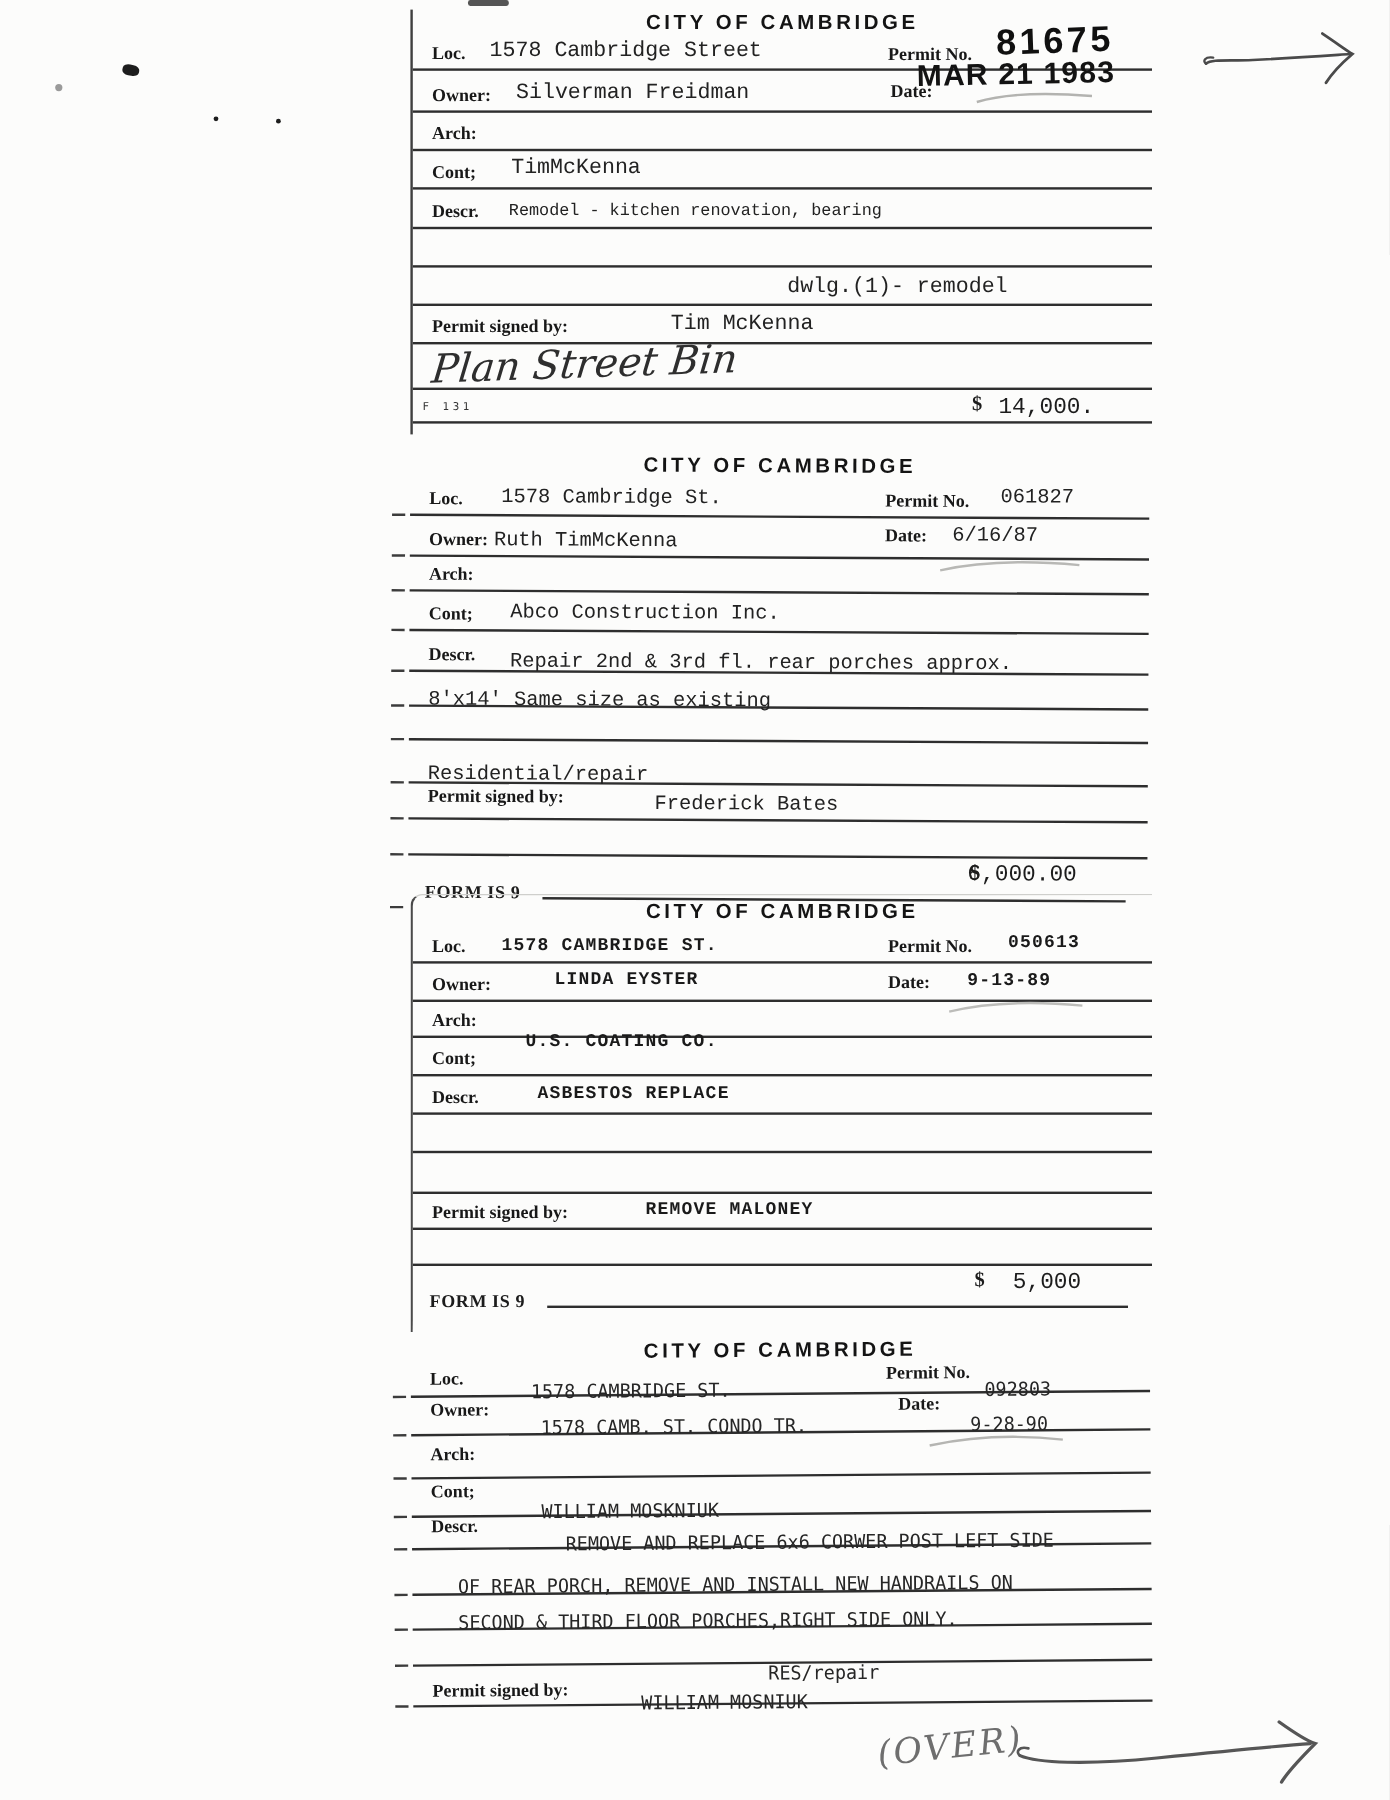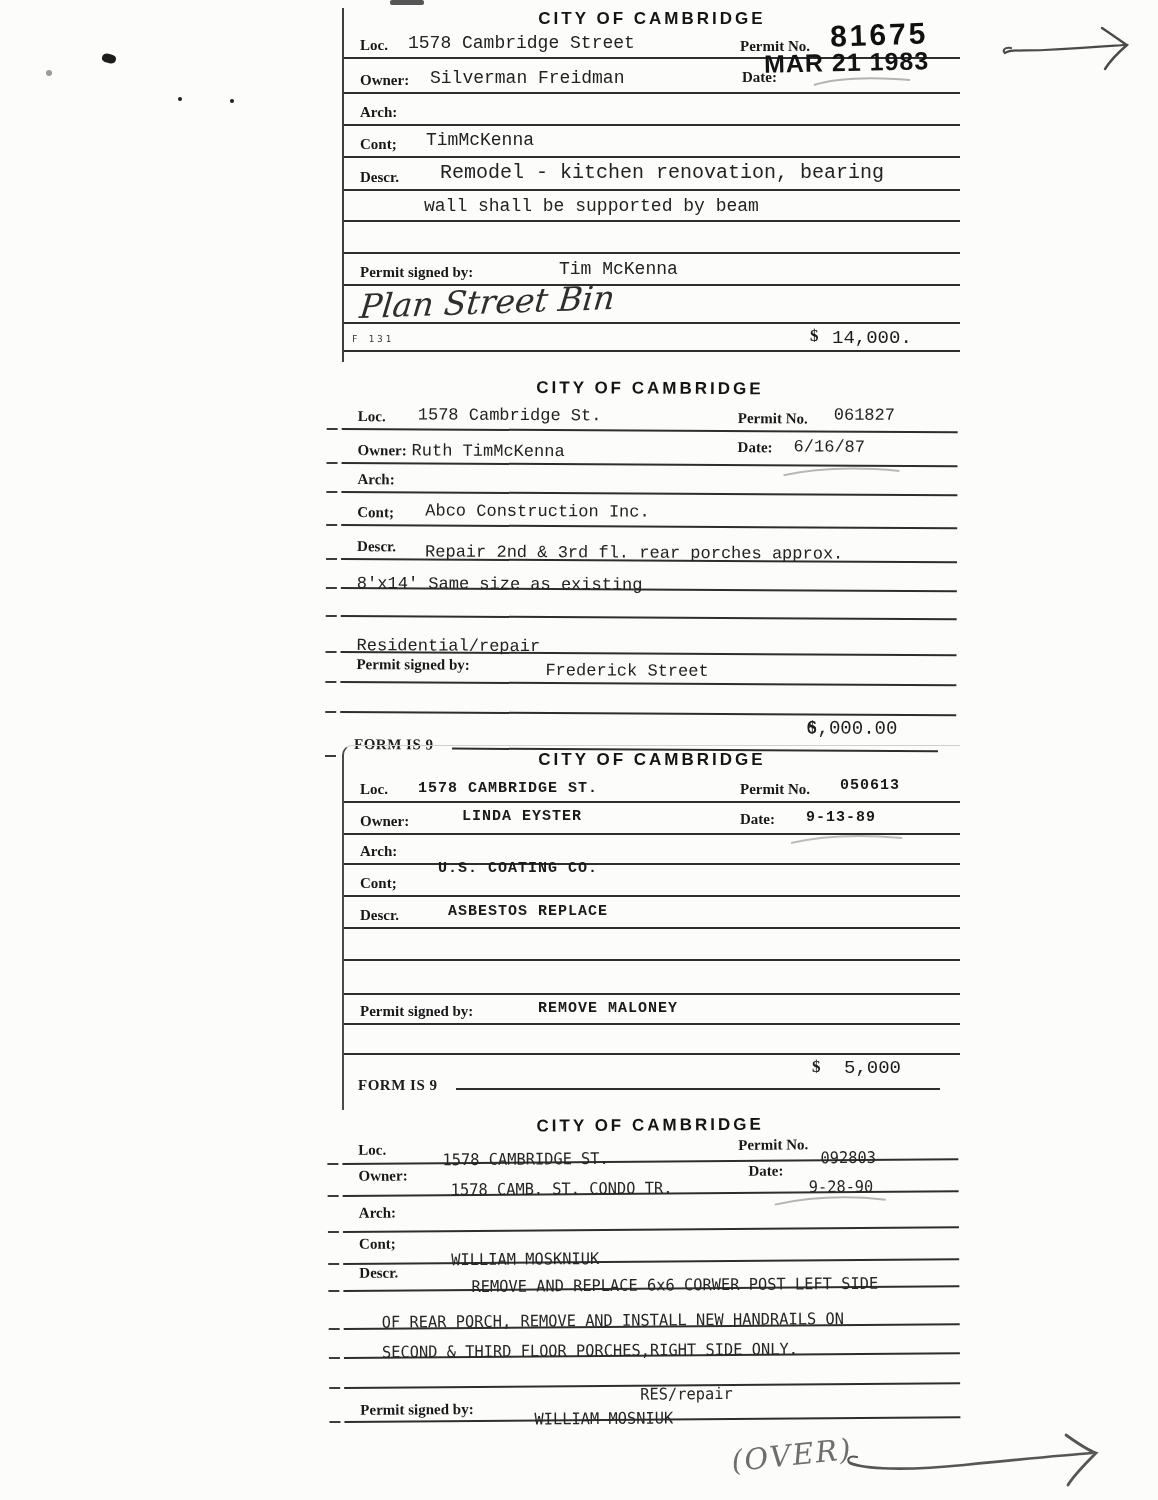--- a/index.html
+++ b/index.html
@@ -85,26 +85,26 @@
     <div class="row b" style="height:30px">
       <span class="lbl" style="left:16px">Arch:</span>
       <span class="tw" style="left:80px"></span>
     </div>
     <div class="row b" style="height:30px">
       <span class="lbl" style="left:16px">Cont;</span>
       <span class="tw" style="left:82px;bottom:6px;font-size:18px">TimMcKenna</span>
     </div>
     <div class="row b" style="height:31px">
       <span class="lbl" style="left:16px">Descr.</span>
-      <span class="tw" style="left:96px;bottom:5px;font-size:20px">Remodel - kitchen renovation, bearing</span>
-    </div>
-    <div class="row b" style="height:29px">
-      <span class="tw" style="left:80px;bottom:4px;font-size:18px">wall shall be supported by beam</span>
+      <span class="tw" style="left:80px;bottom:5px;font-size:14px">Remodel - kitchen renovation, bearing</span>
     </div>
     <div class="row b" style="height:30px"></div>
+    <div class="row b" style="height:30px">
+      <span class="tw usenote" style="left:312px;bottom:4px;font-size:18px">dwlg.(1)- remodel</span>
+    </div>
     <div class="row b" style="height:30px">
       <span class="lbl" style="left:16px">Permit signed by:</span>
       <span class="tw" style="left:215px;bottom:5px;font-size:18px">Tim McKenna</span>
     </div>
     <div class="row b" style="height:36px">
       <span class="sig" style="left:14px;bottom:-4px;z-index:3">Plan Street Bin</span>
     </div>
     <div class="row b" style="height:26px">
       <span class="fcode" style="left:8px;bottom:6px">F 131</span>
       <span class="cur" style="left:466px;bottom:4px">$</span>
@@ -151,21 +151,21 @@
     </div>
     <div class="row b tick" style="height:27px">
       <span class="tw" style="left:16px;bottom:-6px">8'x14' Same size as existing</span>
     </div>
     <div class="row b tick" style="height:26px"></div>
     <div class="row b tick" style="height:34px">
       <span class="tw usenote" style="left:16px;bottom:-4px">Residential/repair</span>
     </div>
     <div class="row b tick" style="height:28px">
       <span class="lbl" style="left:16px;bottom:8px">Permit signed by:</span>
-      <span class="tw" style="left:205px;bottom:2px">Frederick Street</span>
+      <span class="tw" style="left:205px;bottom:2px">Frederick Bates</span>
     </div>
     <div class="row b tick" style="height:28px"></div>
     <div class="row" style="height:22px">
       <span class="cur" style="left:468px;bottom:0">$</span>
       <span class="amt" style="left:466px;bottom:-2px">6,000.00</span>
     </div>
     <div class="row tick" style="height:20px">
       <span class="formlbl" style="left:14px;bottom:2px">FORM IS 9</span>
       <span class="formline" style="left:112px;right:18px;bottom:6px"></span>
     </div>

